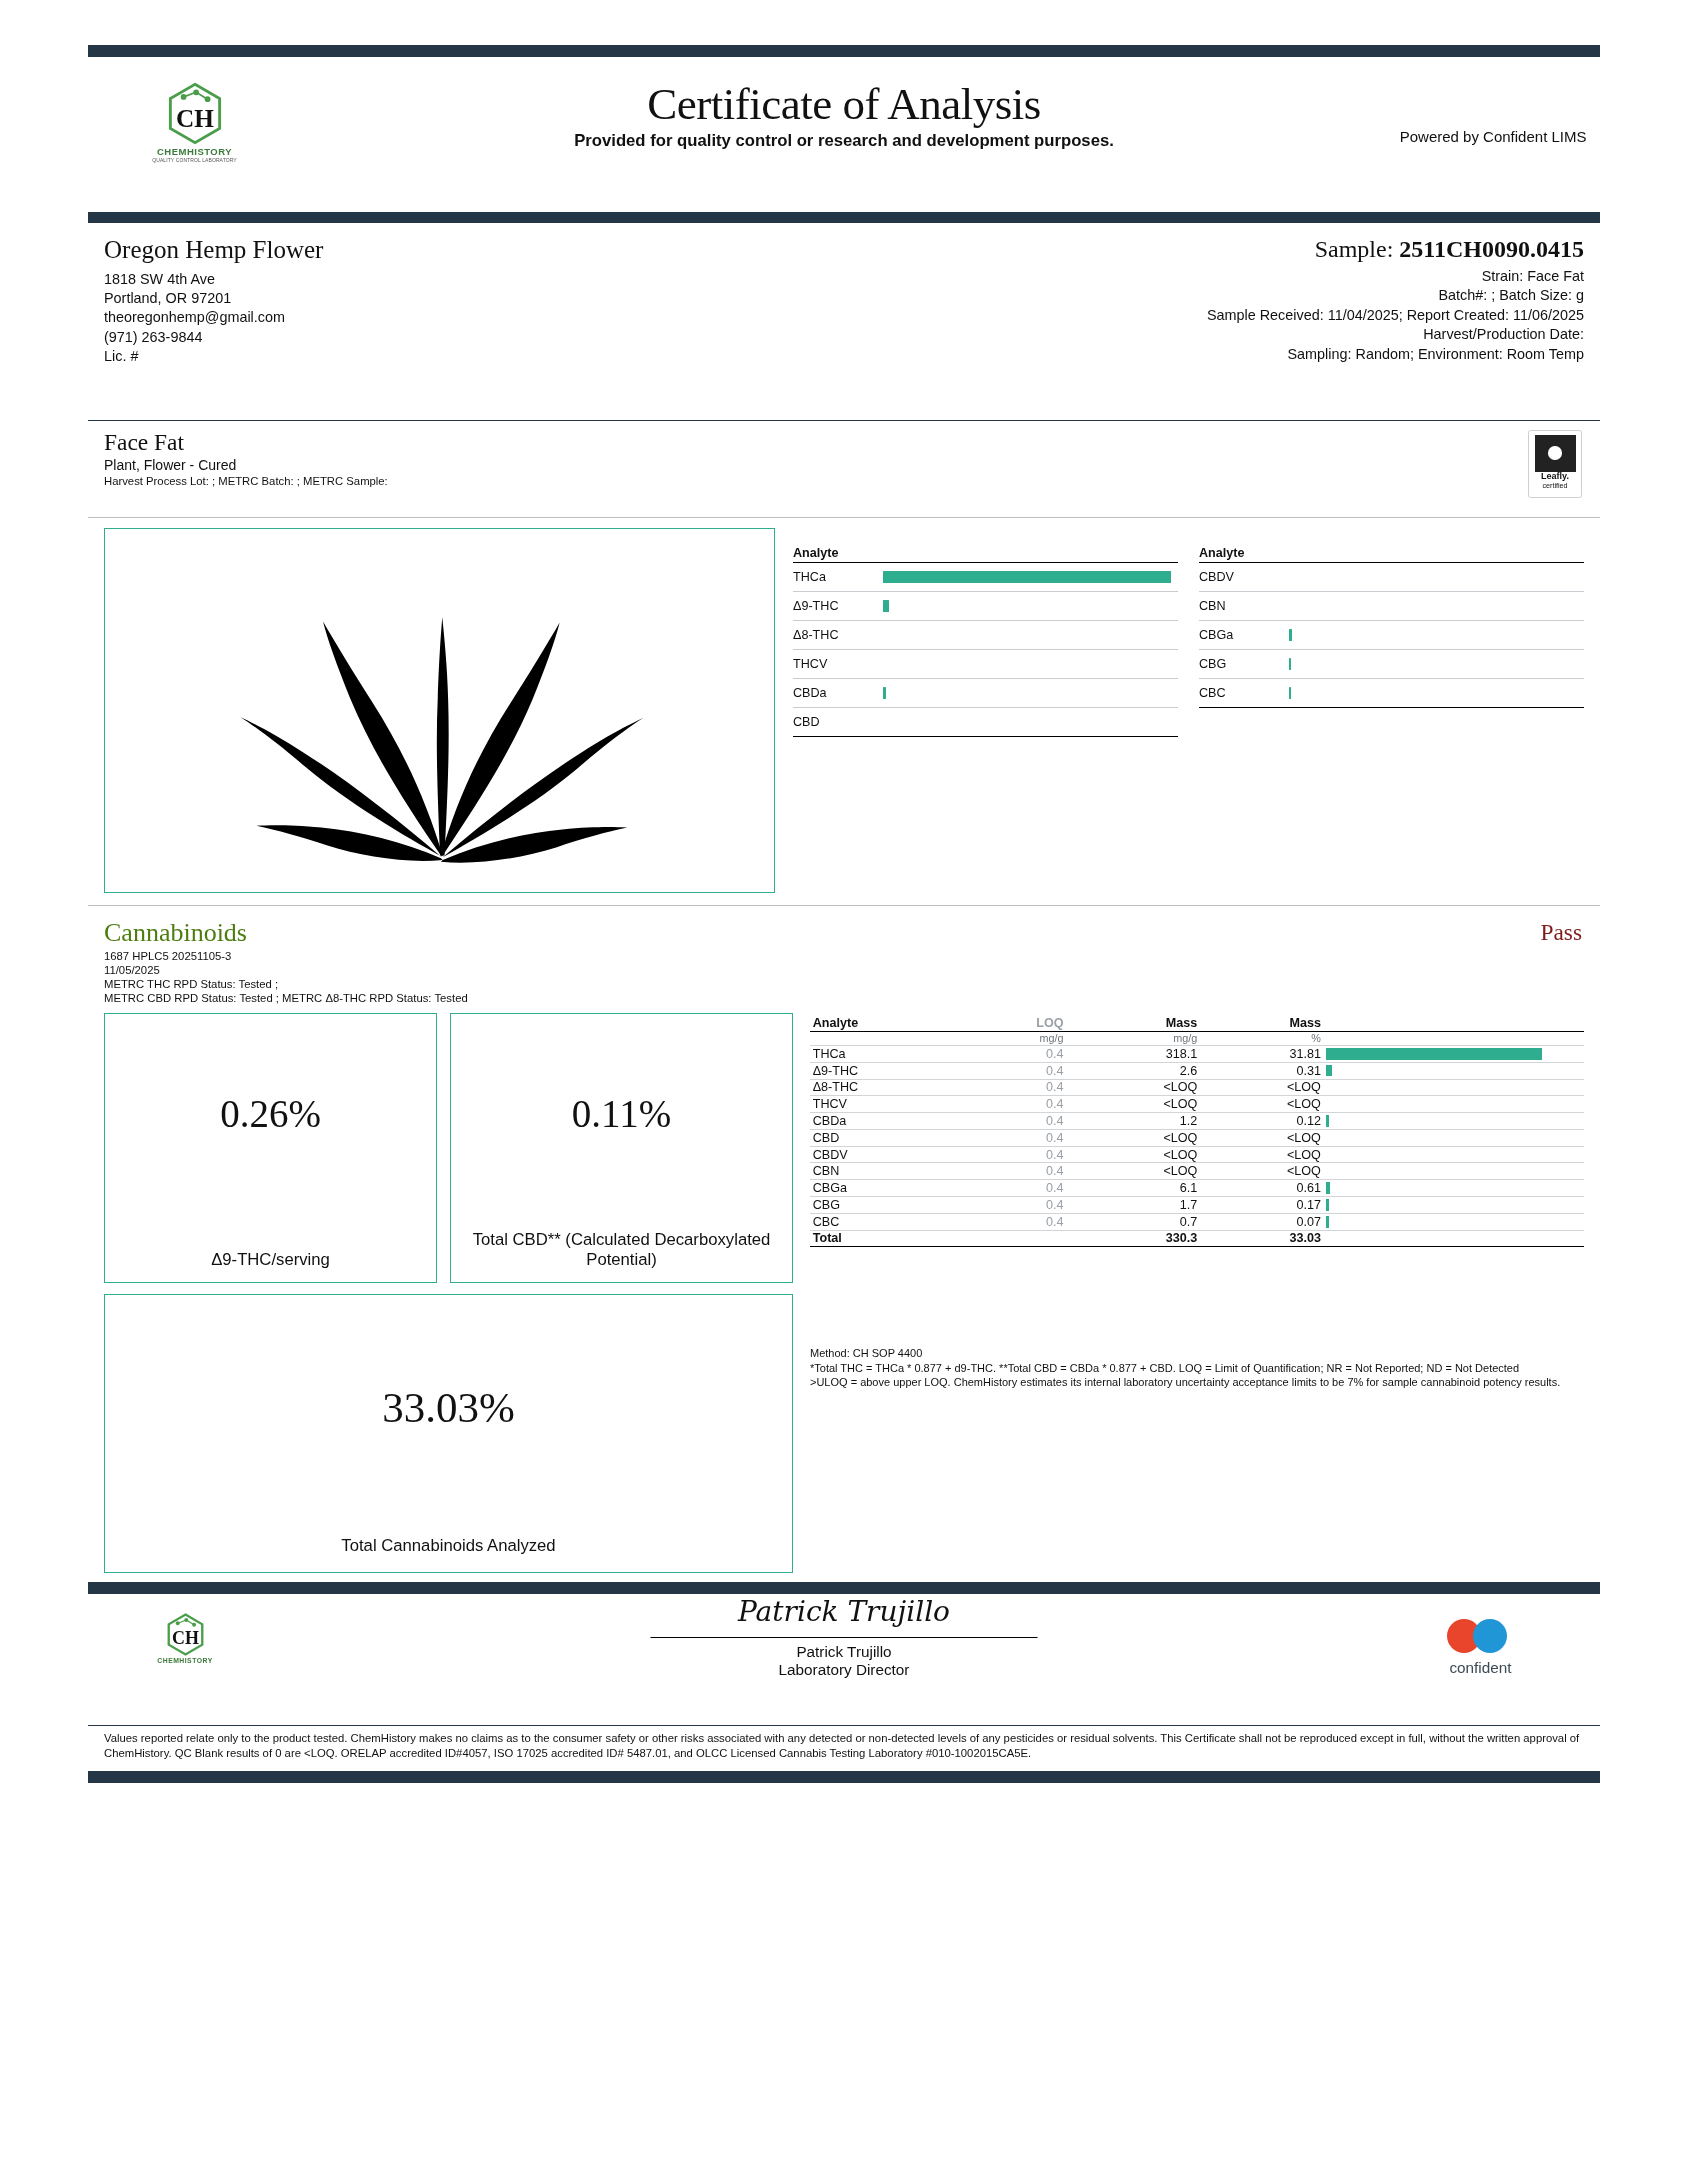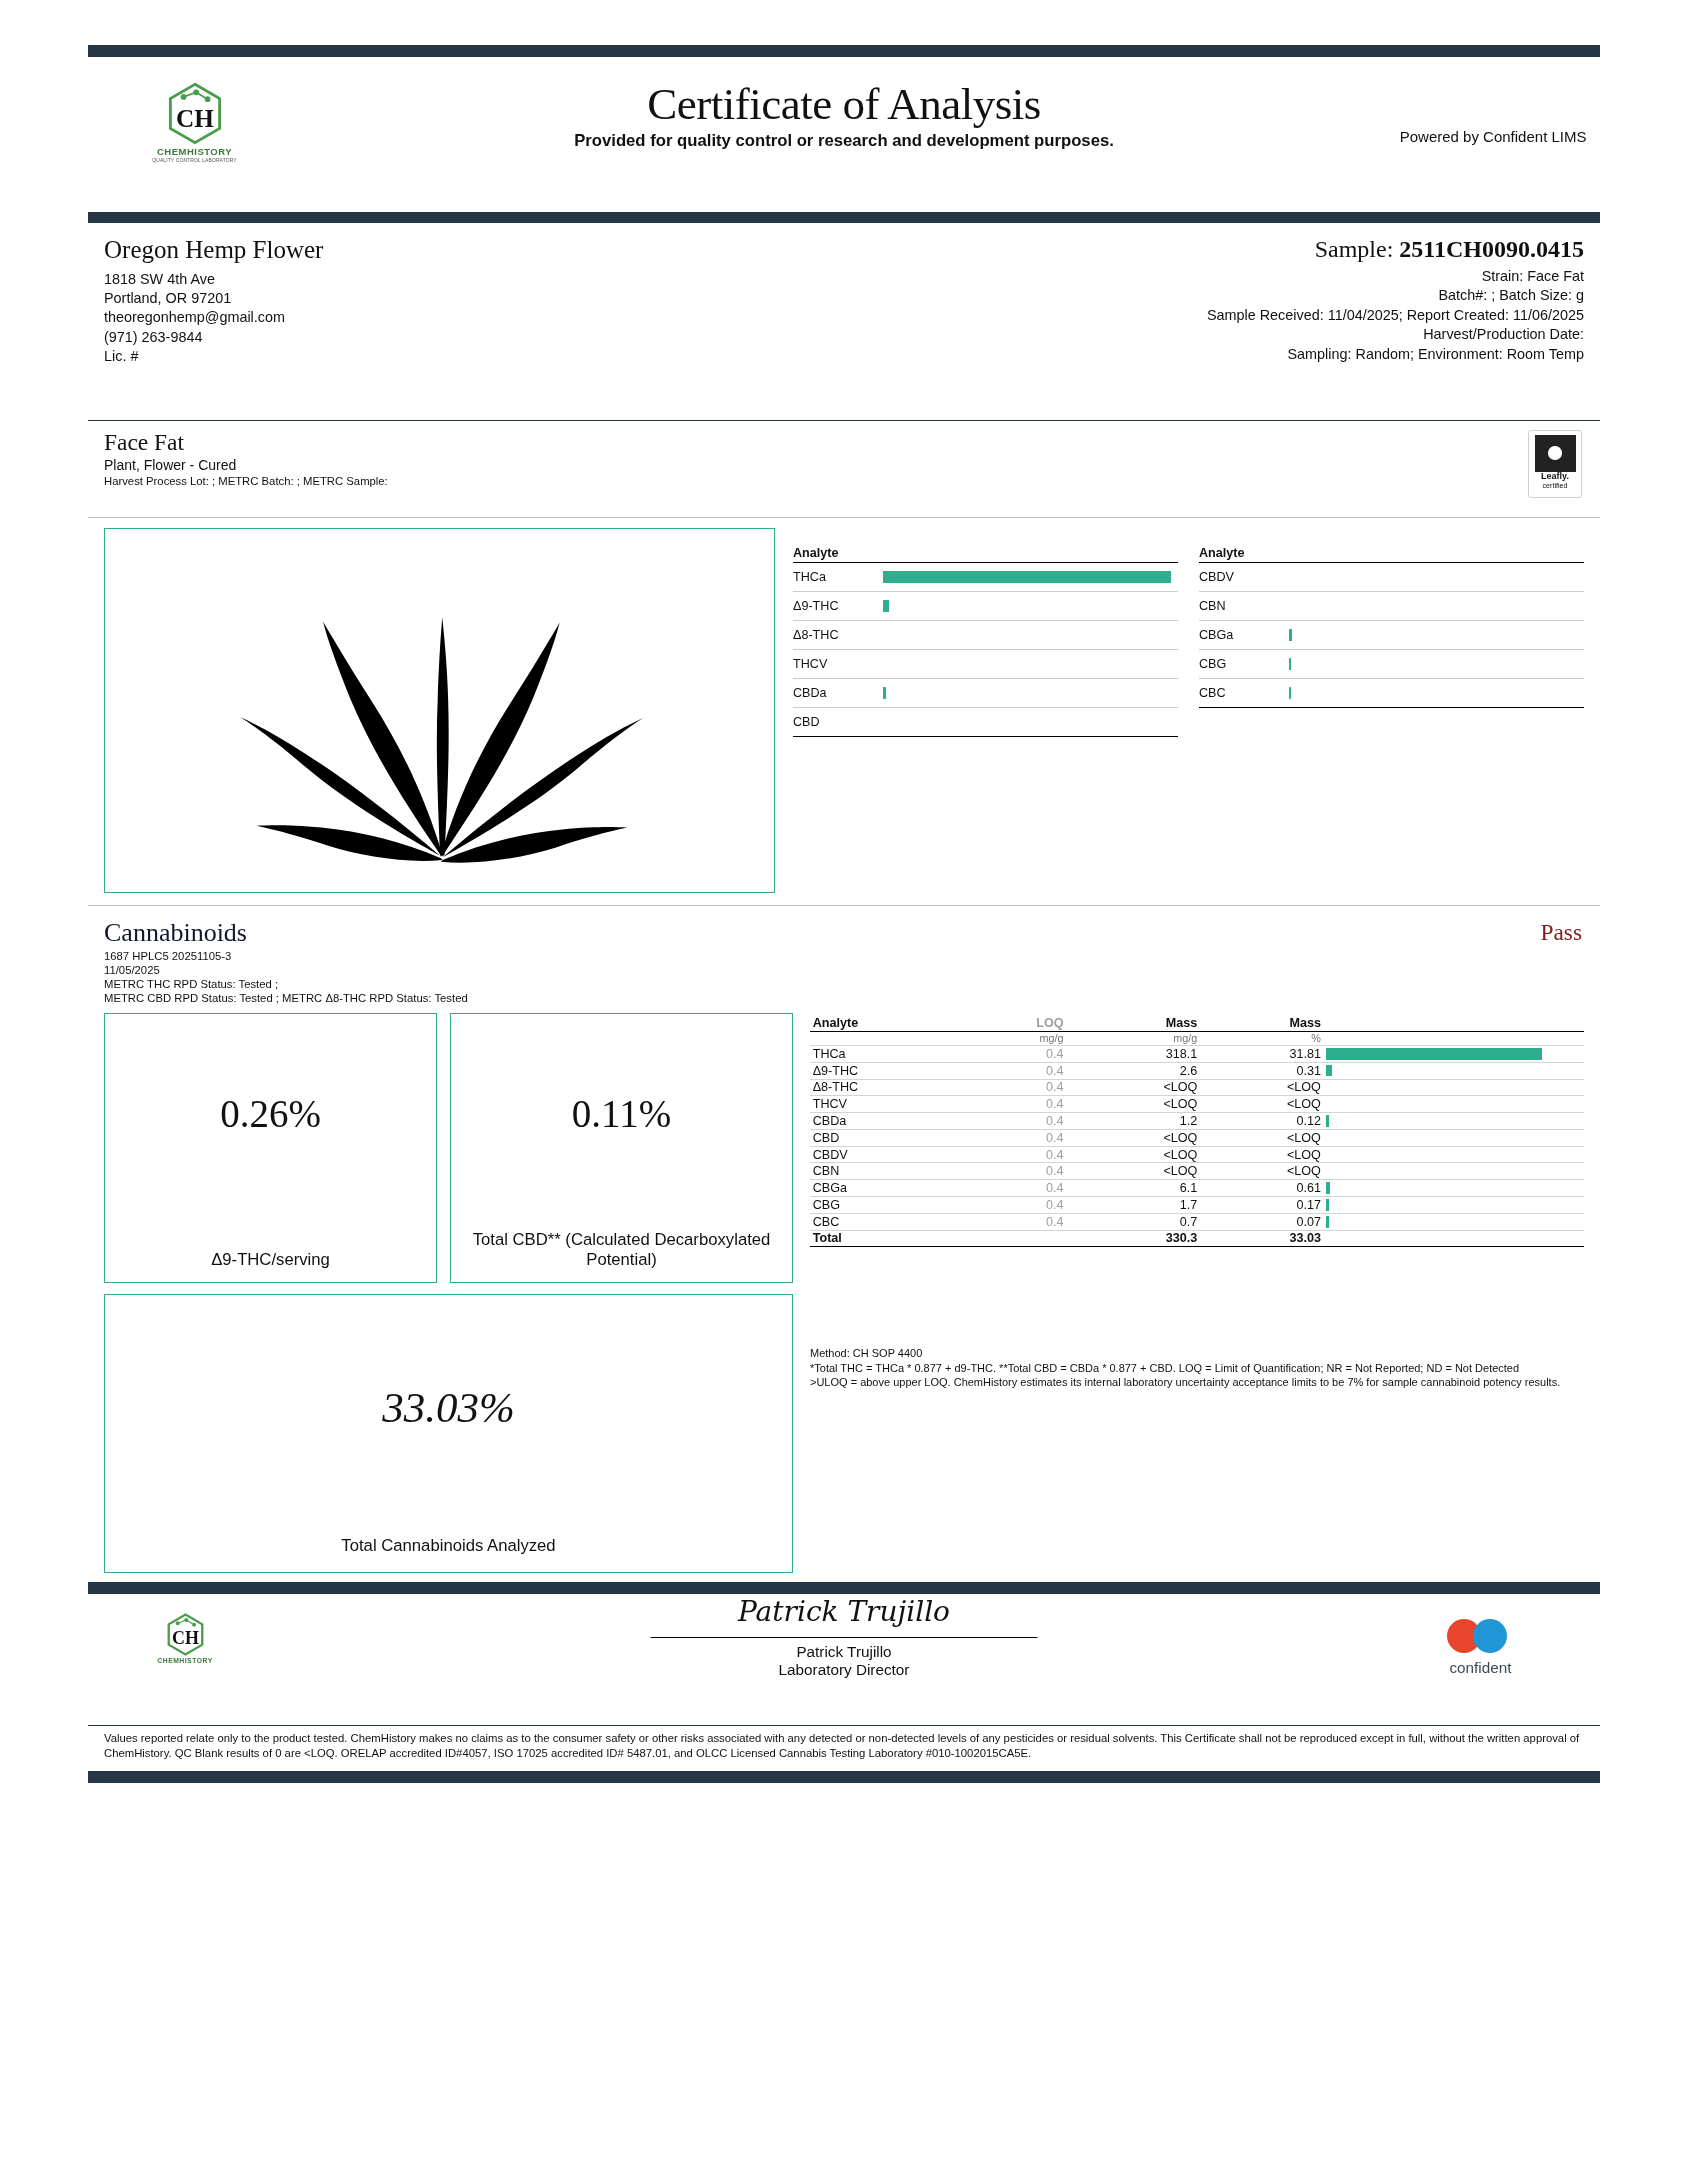--- a/index.html
+++ b/index.html
@@ -249,21 +249,21 @@
   }
 
   
   .cann {
     position: relative;
     padding: 11.7px 16px 9px 16px;
   }
   .cann-title {
     font-size: 26px;
     font-family: "Liberation Serif", serif;
-    color: #0f172a;
+    color: #4d7c0f;
     display: inline-block;
   }
   .cann-pass {
     position: absolute;
     right: 18px;
     top: 13.5px;
     font-size: 23.4px;
     font-family: "Liberation Serif", serif;
     color: #7f1d1d;
   }
@@ -311,21 +311,21 @@
     line-height: 1.2;
   }
   .kpi-wide {
     margin-top: 11.7px;
     border: 1.4px solid #2fae8f;
     box-sizing: border-box;
     height: 279px;
     position: relative;
     background: #fff;
   }
-  .kpi-wide .kpi-val { top: 88px; font-size: 43px; font-style: italic;}
+  .kpi-wide .kpi-val { top: 88px; font-size: 43px;}
   .kpi-wide .kpi-cap { bottom: 16px; }
 
   
   table.res {
     width: 100%;
     border-collapse: collapse;
     font-size: 12.6px;
     color: #111;
   }
   table.res th {

